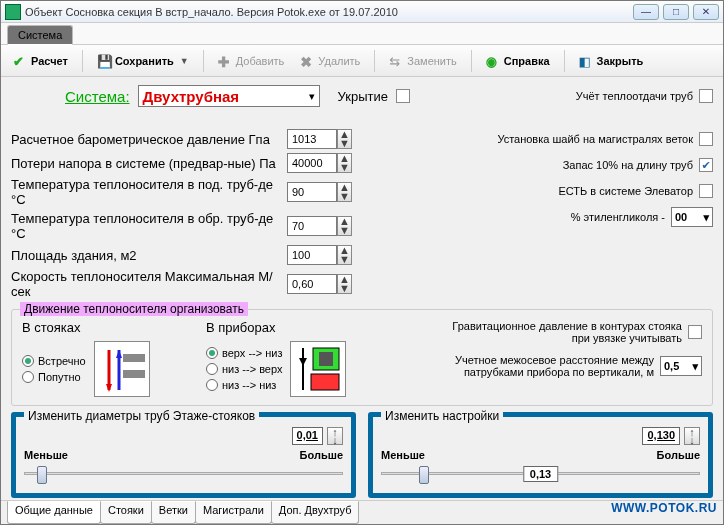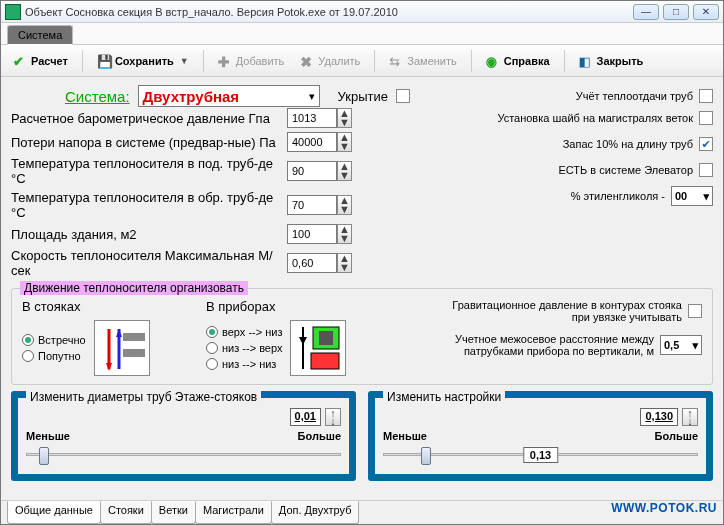--- a/index.html
+++ b/index.html
@@ -18,21 +18,21 @@
 .ticon { width: 14px; height: 14px; display: inline-block; }
 .ic-green-check { color: #2a2; font-weight: bold; font-size: 13px; }
 .ic-save { color: #26a; font-size: 13px; }
 .ic-add { color: #999; font-size: 14px; font-weight: bold; }
 .ic-del { color: #999; font-size: 14px; font-weight: bold; }
 .ic-repl { color: #999; font-size: 13px; }
 .ic-help { color: #2a2; font-size: 13px; font-weight: bold; }
 .ic-close { color: #169; font-size: 13px; }
 .dd { font-size: 9px; color: #555; margin-left: 2px; }
 .content { padding: 8px 10px 4px 10px; }
-.row1 { display: flex; align-items: center; gap: 8px; margin-bottom: 1px; }
+.row1 { display: flex; align-items: center; gap: 8px; margin-bottom: 22px; }
 .syslabel { color: #0a0; text-decoration: underline; font-size: 15px; margin-left: 54px; }
 .syscombo { width: 182px; height: 22px; border: 1px solid #7a7a7a; background: #fff; display: flex; align-items: center; justify-content: space-between; padding: 0 4px; }
 .syscombo span.val { color: #d00; font-size: 15px; font-weight: bold; }
 .syscombo .cbtn { color: #000; }
 .ukr { margin-left: 10px; font-size: 13px; }
 .cbrow { display: flex; align-items: center; gap: 6px; font-size: 13px; }
 .cb { width: 14px; height: 14px; border: 1px solid #888; background: #fff; display: inline-flex; align-items: center; justify-content: center; color: #26a; font-size: 11px; }
 .params { display: flex; gap: 18px; }
 .pleft { width: 400px; }
 .prow { display: flex; align-items: center; margin-bottom: 4px; }
@@ -49,21 +49,21 @@
 .flabel { font-size: 13px; margin-bottom: 6px; }
 .radios { display: flex; align-items: center; gap: 8px; }
 .rlist { display: flex; flex-direction: column; gap: 4px; }
 .radio { display: flex; align-items: center; gap: 4px; font-size: 12px; }
 .rdot { width: 12px; height: 12px; border: 1px solid #666; border-radius: 50%; background: #fff; display: inline-flex; align-items: center; justify-content: center; }
 .rdot.sel::after { content: ''; width: 6px; height: 6px; background: #3a7; border-radius: 50%; }
 .diagram { width: 56px; height: 56px; border: 1px solid #888; background: #fff; display: flex; align-items: center; justify-content: center; }
 .rightgroup { flex: 1; display: flex; flex-direction: column; gap: 10px; font-size: 13px; }
 .rgrow { display: flex; align-items: center; justify-content: flex-end; gap: 6px; text-align: right; }
 .sliders { display: flex; gap: 12px; margin-top: 6px; }
-.sgroup { flex: 1; border: 7px solid #0369a1; border-radius: 3px; padding: 10px 8px 8px 8px; position: relative; }
+.sgroup { flex: 1; border: 5px solid #0369a1; border-radius: 3px; padding: 10px 8px 8px 8px; position: relative; }
 .sgroup .gtitle { position: absolute; top: -8px; left: 8px; background: #f0f0f0; padding: 0 4px; font-size: 12px; }
 .slhead { display: flex; justify-content: flex-end; gap: 4px; margin-bottom: 4px; }
 .valbox { border: 1px solid #666; background: #fff; padding: 1px 4px; font-weight: bold; text-decoration: underline; }
 .udbtn { width: 16px; height: 18px; border: 1px solid #888; background: linear-gradient(#fff,#ddd); font-size: 8px; display: flex; flex-direction: column; text-align: center; line-height: 8px; color: #444; }
 .sllabels { display: flex; justify-content: space-between; font-weight: bold; margin-bottom: 2px; }
 .track { height: 22px; position: relative; }
 .trackline { position: absolute; left: 0; right: 0; top: 9px; height: 3px; background: #ddd; border: 1px solid #aaa; }
 .thumb { position: absolute; top: 3px; width: 10px; height: 18px; background: linear-gradient(#eef,#bcd); border: 1px solid #678; border-radius: 2px; }
 .midbox { position: absolute; top: 3px; left: 50%; transform: translateX(-50%); border: 1px solid #666; background: #fff; padding: 1px 6px; font-weight: bold; }
 .bottombar { position: absolute; left: 0; right: 0; bottom: 0; height: 24px; display: flex; padding: 0 6px; border-top: 1px solid #ccc; }

